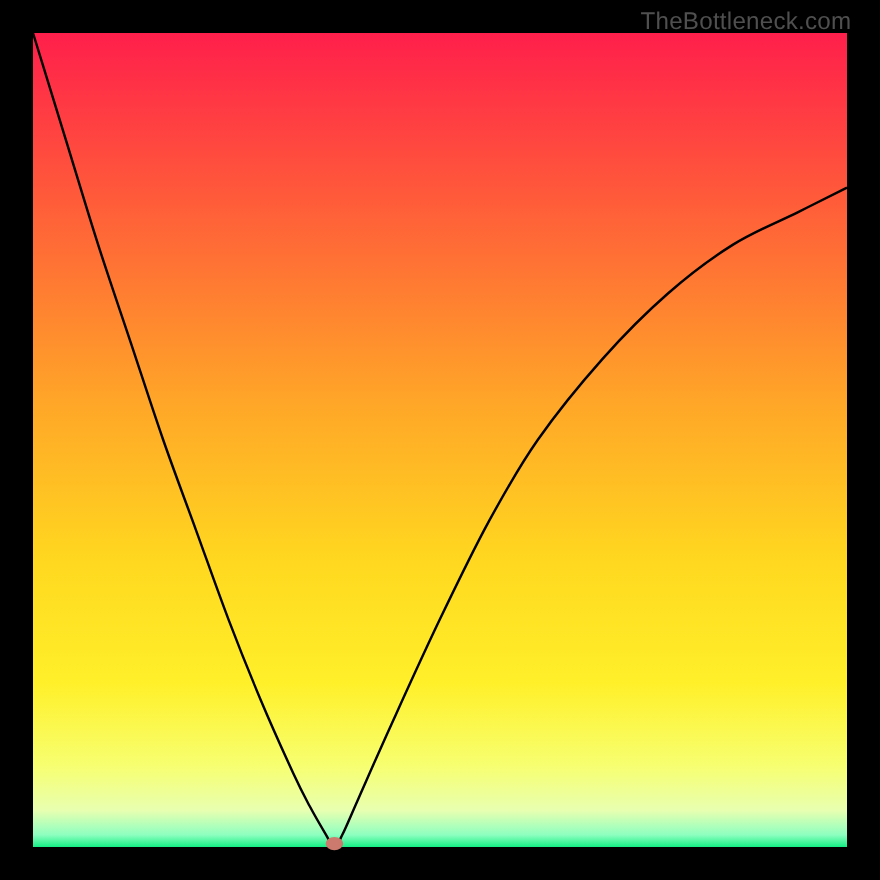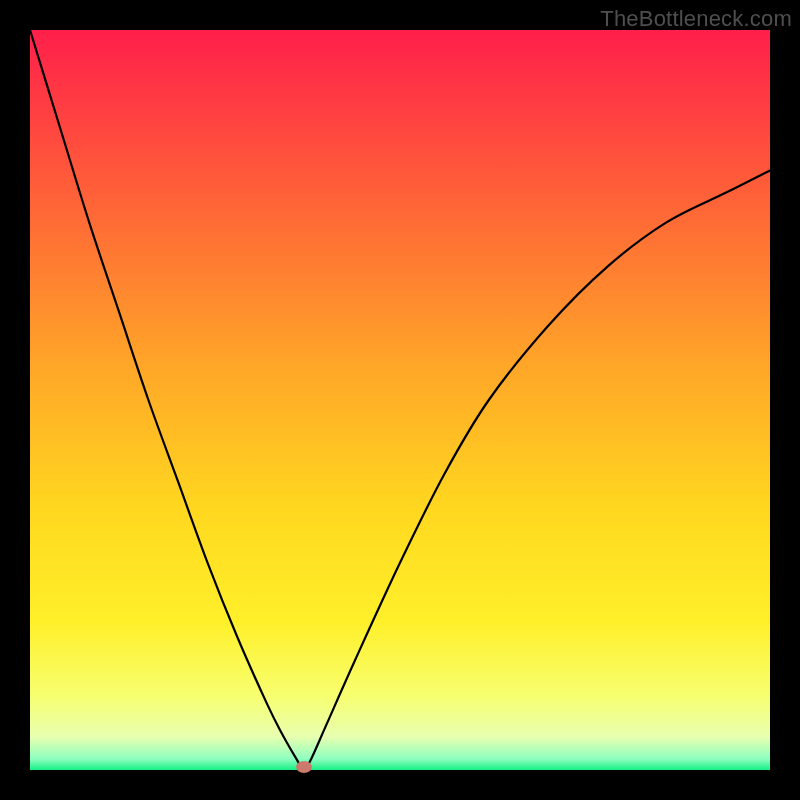--- a/index.html
+++ b/index.html
@@ -33,21 +33,21 @@
   svg.curve {
     position: absolute;
     left: 0; top: 0;
     width: 740px;
     height: 740px;
     overflow: visible;
   }
   .watermark {
     position: absolute;
     top: 6px;
-    right: 8px;
+    right: 26px;
     color: #4f4f4f;
     font-size: 22px;
     letter-spacing: 0.2px;
     user-select: none;
   }
   .minpoint {
     position: absolute;
     width: 16px;
     height: 12px;
     border-radius: 50%;

